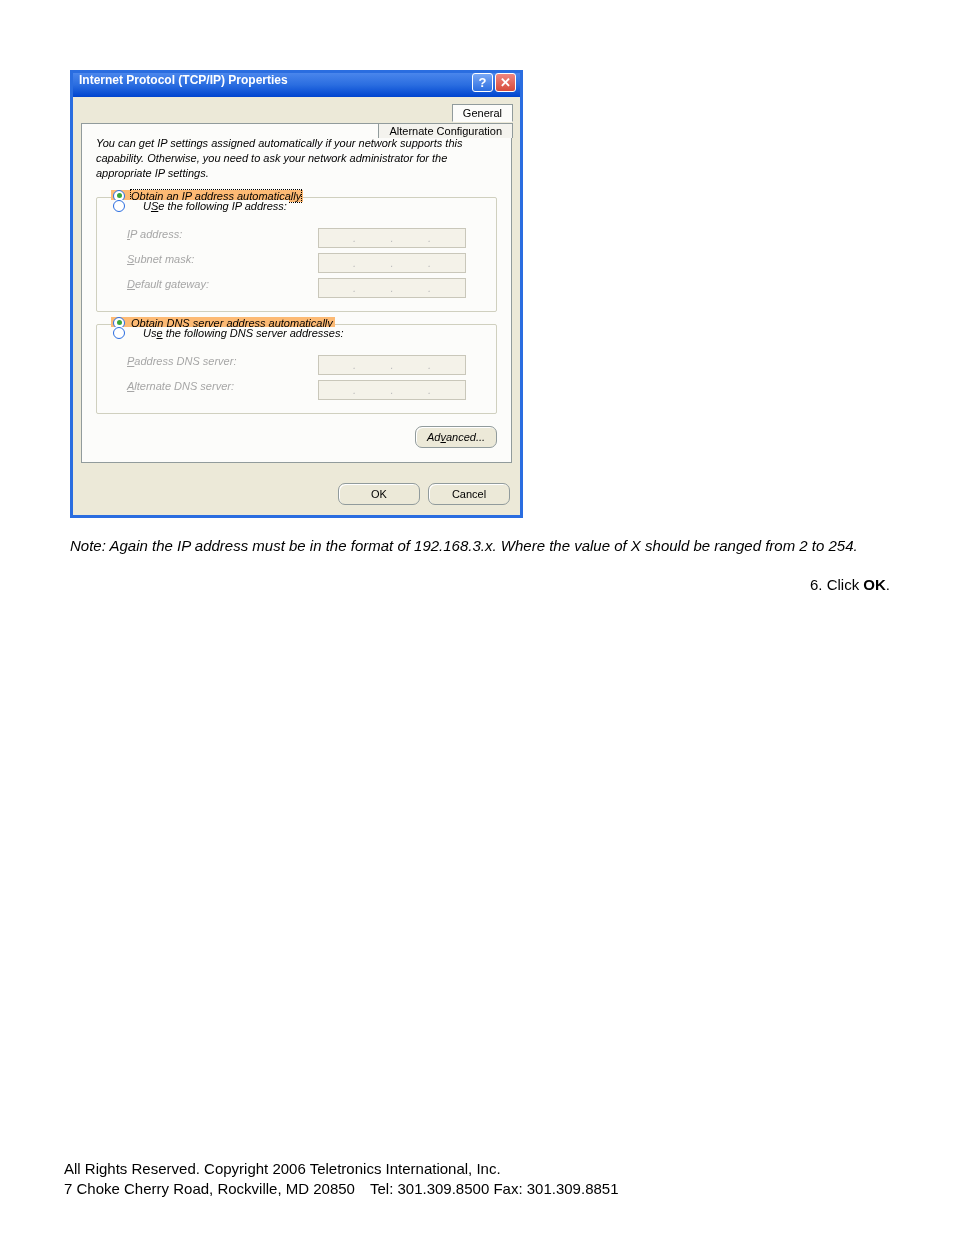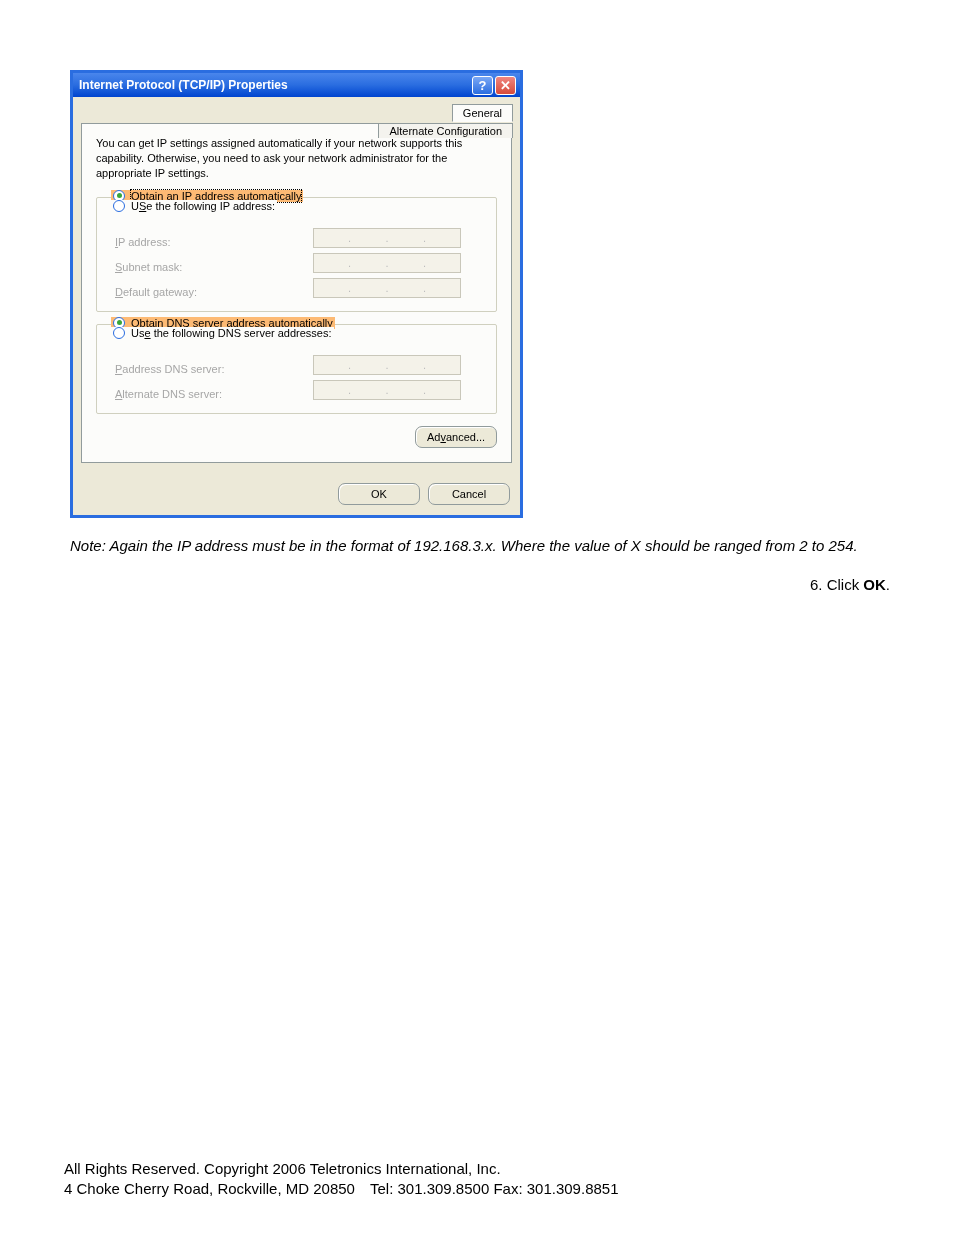--- a/index.html
+++ b/index.html
@@ -23,21 +23,20 @@
   .dialog {
     width: 453px;
     border: 3px solid #2a6de0;
     background: #ece9d8;
     font-size: 11px;
   }
   .titlebar {
     height: 24px;
     background: linear-gradient(to bottom, #4a86ec 0%, #2a6de0 50%, #0044cf 100%);
     display: flex;
-    align-items: center;
     padding: 0 4px 0 6px;
     color: #fff;
     font-weight: bold;
     font-size: 12px;
   }
   .titlebar .title { flex: 1; }
   .titlebar .btnwrap { display: flex; gap: 2px; }
   .titlebar .tbtn {
     width: 21px; height: 19px;
     border: 1px solid #fff;
@@ -78,20 +77,21 @@
   .tab.inactive {
     background: #f4f3ee;
     top: 2px;
     padding-top:1px; padding-bottom:1px;
   }
   .tabpanel {
     border: 1px solid #919b9c;
     background: #fcfcfa;
     padding: 12px 14px 14px 14px;
     min-height: 340px;
+    font-style: italic;
   }
   .intro {
     font-size: 11px;
     line-height: 1.35;
     margin-bottom: 16px;
   }
   
   .group {
     border: 1px solid #d0d0bf;
     border-radius: 2px;
@@ -124,32 +124,32 @@
     background:#39a53a;
   }
   .radio-label { font-size: 11px; }
   .radio-label.focus {
     outline: 1px dotted #000;
     outline-offset: 0px;
   }
   .radio-row-below {
     display: flex;
     align-items: center;
-    gap: 6px;
+    gap: 18px;
     margin: 0 0 6px 0;
     background: #fcfcfa;
     width: fit-content;
     padding: 0 2px;
     position: relative;
     top: -10px;
   }
   .field-row {
     display: flex;
-    align-items: flex-end;
-    margin: 5px 4px;
+    align-items: flex-start;
+    margin: 5px 16px;
     gap: 28px;
   }
   .field-label {
     width: 170px;
     color: #a6a6a6;
     font-size: 11px;
   }
   .ip-input {
     flex: 0 0 148px;
     height: 20px;
@@ -317,16 +317,16 @@
   <div class="doc-text">
     <div class="note">Note: Again the IP address must be in the format of 192.168.3.x. Where the value of X should be ranged from 2 to 254.</div>
     <div class="step">
       <span class="num">6.</span>
       <span>Click </span><b>OK</b><span>.</span>
     </div>
   </div>
 
   <div class="footer">
     <div>All Rights Reserved. Copyright 2006 Teletronics International, Inc.</div>
-    <div>4 Choke Cherry Road, Rockville, MD 20850 Tel: 301.309.8500 Fax: 301.309.8851</div>
+    <div>7 Choke Cherry Road, Rockville, MD 20850 Tel: 301.309.8500 Fax: 301.309.8851</div>
   </div>
 
 </div>
 
 </body></html>

